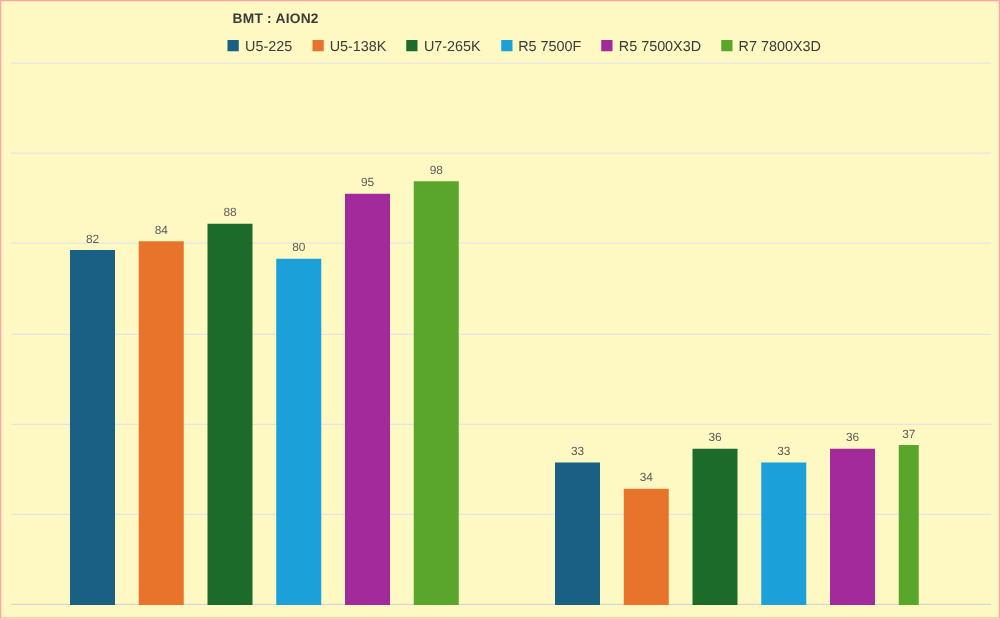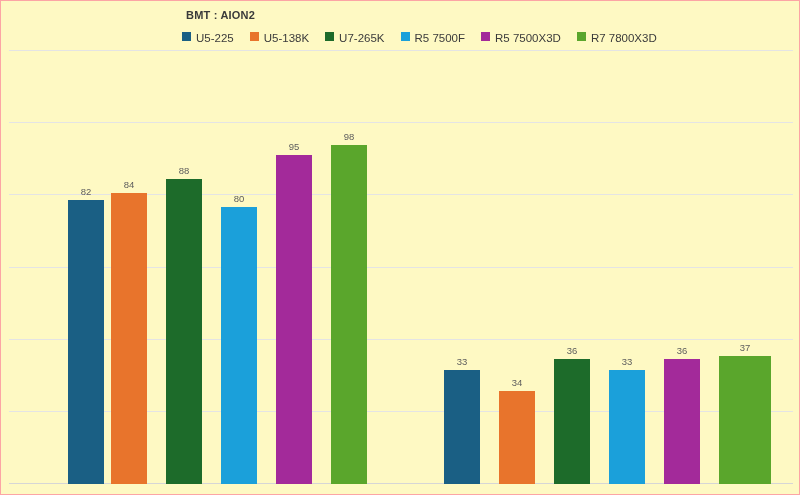--- a/index.html
+++ b/index.html
@@ -133,21 +133,21 @@
   </div>
 
   <div class="plot-area" id="plot-area">
       <div class="axis-baseline" style="bottom: 11px;"></div>
       <div class="gridline" style="bottom: 83.1667px;"></div>
       <div class="gridline" style="bottom: 155.333px;"></div>
       <div class="gridline" style="bottom: 227.5px;"></div>
       <div class="gridline" style="bottom: 299.667px;"></div>
       <div class="gridline" style="bottom: 371.833px;"></div>
       <div class="gridline" style="bottom: 444px;"></div>
-      <div class="bar" style="left: 55px; width: 36px; height: 284.048px; background: rgb(26, 95, 132); margin-left: 12px;">
+      <div class="bar" style="left: 55px; width: 36px; height: 284.048px; background: rgb(26, 95, 132);">
         <span class="bar-value">82</span>
       </div>
       <div class="bar" style="left: 110px; width: 36px; height: 290.976px; background: rgb(232, 116, 44);">
         <span class="bar-value">84</span>
       </div>
       <div class="bar" style="left: 165px; width: 36px; height: 304.832px; background: rgb(29, 107, 42);">
         <span class="bar-value">88</span>
       </div>
       <div class="bar" style="left: 220px; width: 36px; height: 277.12px; background: rgb(27, 160, 218);">
         <span class="bar-value">80</span>
@@ -166,18 +166,18 @@
       </div>
       <div class="bar" style="left: 553px; width: 36px; height: 124.704px; background: rgb(29, 107, 42);">
         <span class="bar-value">36</span>
       </div>
       <div class="bar" style="left: 608px; width: 36px; height: 114.312px; background: rgb(27, 160, 218);">
         <span class="bar-value">33</span>
       </div>
       <div class="bar" style="left: 663px; width: 36px; height: 124.704px; background: rgb(163, 42, 154);">
         <span class="bar-value">36</span>
       </div>
-      <div class="bar" style="left: 718px; width: 52px; height: 128.168px; background: rgb(90, 166, 44);">
+      <div class="bar" style="left: 718px; width: 16px; height: 128.168px; background: rgb(90, 166, 44);">
         <span class="bar-value">37</span>
       </div>
     </div>
 
 </div>
 
 </body></html>

